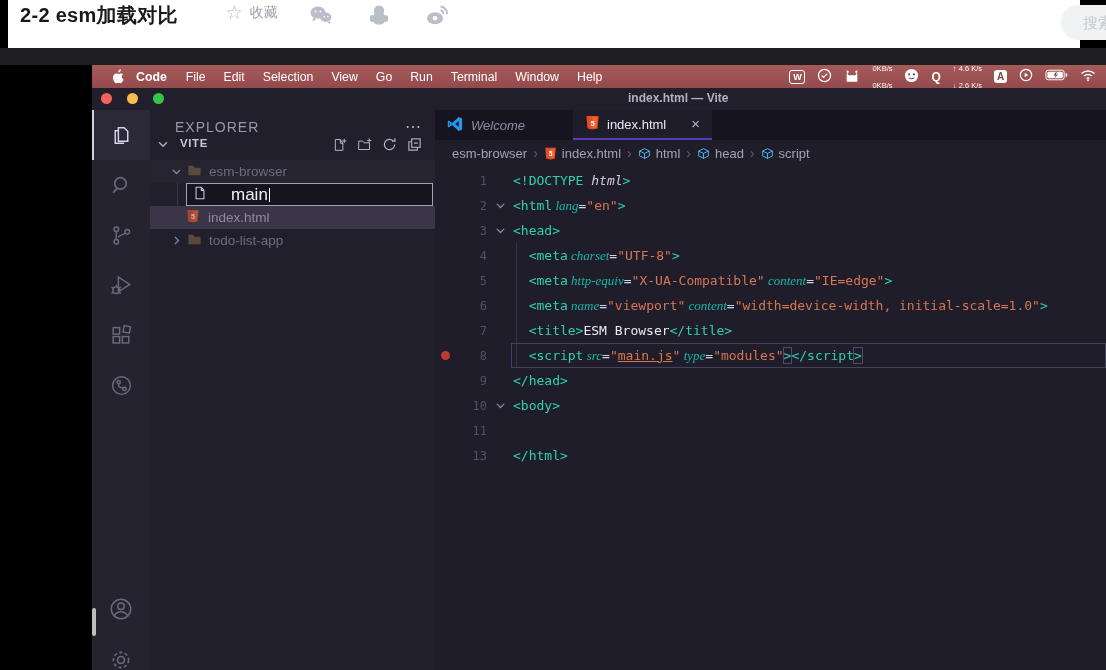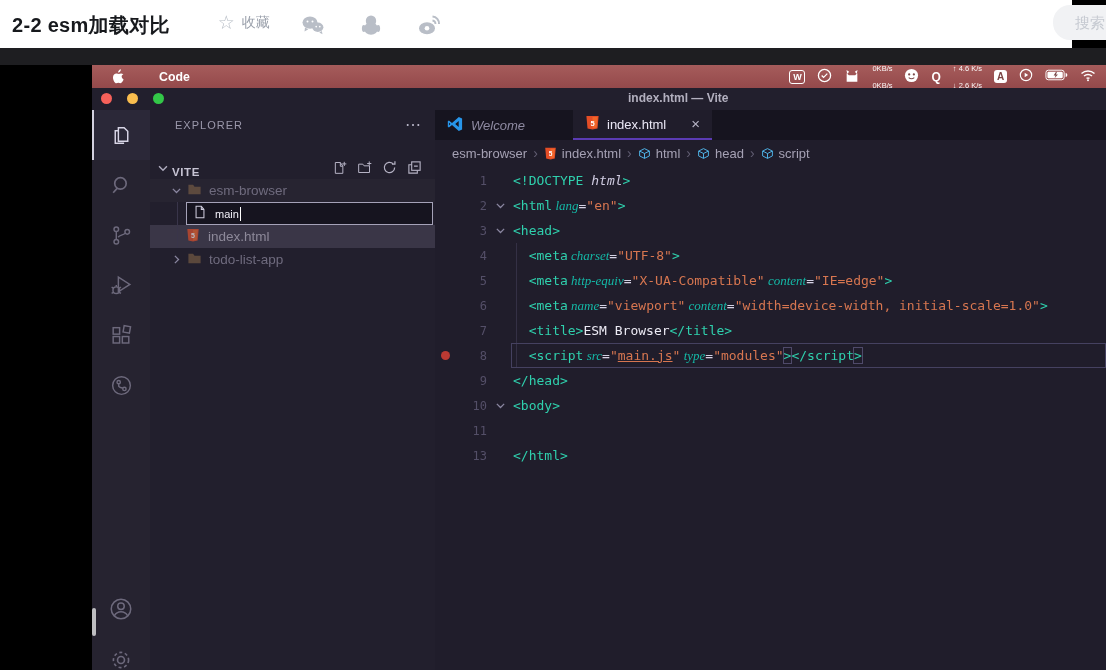--- a/index.html
+++ b/index.html
@@ -1,40 +1,40 @@
 <!DOCTYPE html>
 <html><head>
 <meta charset="utf-8">
 <style>
   html,body{margin:0;padding:0;}
   body{width:1106px;height:670px;overflow:hidden;position:relative;background:#000;
        font-family:"Liberation Sans",sans-serif;}
   
-  .topbar{position:absolute;left:0;top:0;width:1072px;height:48px;background:#ffffff;
-          display:flex;align-items:flex-start;padding-top:11px;box-sizing:border-box;}
+  .topbar{position:absolute;left:8px;top:0;width:1072px;height:48px;background:#ffffff;
+          display:flex;align-items:flex-start;padding-top:1px;box-sizing:border-box;}
   .page-title{font-size:20px;font-weight:700;color:#17191d;margin:1px 0 0 12px;letter-spacing:.3px;}
   .fav{display:flex;align-items:center;gap:7px;margin:3px 0 0 48px;color:#9aa0ab;font-size:14px;cursor:pointer;}
   .fav .star{font-size:19px;color:#b5bbc4;line-height:18px;}
   .share{display:flex;align-items:center;gap:36px;margin:3px 0 0 30px;}
   .share .sic{display:flex;align-items:center;}
   .search-box{position:absolute;left:1053px;top:5px;width:120px;height:35px;border-radius:17px;
               background:#f1f2f4;display:flex;align-items:center;}
   .search-box input{border:none;outline:none;background:transparent;margin-left:20px;width:80px;
               font-size:15px;color:#555;font-family:"Liberation Sans",sans-serif;}
   .search-box input::placeholder{color:#c6cad1;}
   
   .strip{position:absolute;left:0;top:48px;width:1106px;height:17px;background:#1e1e21;}
   
   .video{position:absolute;left:0;top:65px;width:1106px;height:605px;background:#000;overflow:hidden;}
   .screen{position:absolute;left:92px;top:0;width:1014px;height:605px;}
   
   .menubar{height:23px;background:linear-gradient(180deg,#a65c5b,#94494b);display:flex;
            align-items:center;color:#fff;font-size:12.3px;position:relative;}
   .mb-apple{margin-left:20px;display:flex;align-items:center;}
-  .mb-app{font-weight:700;margin:0 2px 0 26px;padding:0 8px;}
+  .mb-app{font-weight:700;margin:0 2px 0 3px;padding:0 8px;}
   .menu-item{padding:0 9px;}
   .mb-right{margin-left:auto;display:flex;align-items:center;gap:12px;padding-right:10px;}
   .mb-right .st2{font-size:7.5px;line-height:17px;white-space:pre;text-align:left;opacity:.95;}
   .lbox{display:inline-flex;align-items:center;justify-content:center;width:14px;height:12px;
         border:1.3px solid #fff;border-radius:3px;font-size:9px;font-weight:700;}
   .abox{display:inline-flex;align-items:center;justify-content:center;width:13px;height:13px;
         background:#fff;color:#7c4444;border-radius:3px;font-size:10px;font-weight:700;}
   .qletter{font-size:12px;font-weight:700;}
   
   .vsc{position:absolute;left:0;top:23px;right:0;bottom:0;background:#201d2b;}
@@ -47,36 +47,36 @@
   
   .abar{width:58px;background:#262330;position:relative;overflow:hidden;flex:none;}
   .ab-ic{height:50px;width:58px;display:flex;align-items:center;justify-content:center;color:#6d697c;}
   .ab-ic svg{width:25px;height:25px;}
   .ab-ic.active{color:#d8d5e6;background:#2b2838;box-shadow:inset 2px 0 0 #d3d0df;}
   .ab-bottom{position:absolute;left:0;width:58px;display:flex;justify-content:center;color:#6d697c;}
   .dock-pill{position:absolute;left:0;top:543px;width:4px;height:28px;border-radius:3px;background:#cfcfd2;opacity:.9;z-index:6;}
   
   .sidebar{width:285px;background:#221f2d;position:relative;font-size:13px;flex:none;}
   .panel-head{display:flex;justify-content:space-between;align-items:center;padding:9px 14px 0 25px;}
-  .panel-title{font-size:11px;letter-spacing:1px;color:#9b98ab;}
+  .panel-title{font-size:14px;letter-spacing:1px;color:#9b98ab;}
   .more-dots{color:#b5b2c4;font-size:16px;line-height:8px;cursor:pointer;}
-  .sec-head{height:22px;margin-top:25px;display:flex;align-items:flex-end;padding-left:6px;color:#b0adc0;}
+  .sec-head{height:22px;margin-top:2px;display:flex;align-items:flex-start;padding-left:6px;color:#b0adc0;gap:8px;}
   .sec-label{font-weight:700;font-size:11.5px;letter-spacing:.6px;color:#c7c4d4;margin-left:2px;}
   .sec-actions{margin-left:auto;display:flex;gap:10px;padding-right:13px;color:#b5b2c4;}
   .sec-actions svg{width:15px;height:15px;}
   .tree{margin-top:1px;position:relative;}
   .row{height:23px;display:flex;align-items:center;color:#6f6b7e;}
   .row .chev{display:flex;align-items:center;color:#8a86a0;margin-right:4px;}
   .row.f-open{padding-left:20px;background:rgba(255,255,255,.025);}
   .row.f-open .flabel,.row.f-closed .flabel{margin-left:7px;font-size:13.5px;}
   .row.f-closed{padding-left:20px;}
   .input-row{height:23px;display:flex;align-items:center;padding-left:36px;}
   .file-input{flex:1;margin-right:2px;height:21px;display:flex;align-items:center;
               background:#16141f;border:1px solid #a5a2b8;padding-left:6px;}
-  .file-input .fname{margin-left:8px;color:#f2f0f8;font-size:11px;}
+  .file-input .fname{margin-left:24px;color:#f2f0f8;font-size:17px;}
   .caret{display:inline-block;width:1px;height:14px;background:#fff;margin-left:1px;}
   .row.selected{background:#3a3647;padding-left:36px;}
   .row.selected .flabel{margin-left:8px;color:#8d8999;font-size:13.5px;}
   .tree-guide{position:absolute;left:27px;top:23px;height:46px;width:1px;background:#39354a;}
   
   .editor{flex:1;display:flex;flex-direction:column;background:#201d2b;min-width:0;}
   .tabs{height:30px;background:#16141f;display:flex;flex:none;}
   .tab{display:flex;align-items:center;padding:0 12px;font-size:13px;box-sizing:border-box;cursor:pointer;}
   .tab.welcome{width:131px;color:#8f8ba2;font-style:italic;gap:8px;}
   .tab.active{width:139px;margin-left:7px;background:#201d2b;color:#eae7f5;
@@ -157,20 +157,31 @@
 <div class="video">
   <div class="screen">
 
     <div class="menubar">
       <span class="mb-apple">
         <svg width="13" height="15" viewBox="0 0 16 18">
             <path fill="#fff" d="M10.9.2c.1 1-.3 2-.9 2.7-.6.7-1.6 1.3-2.5 1.2-.1-1 .4-2 1-2.6C9.1.8 10.1.3 10.9.2zM14 6.2c-.9-.5-2-.9-2.9-.9-1 0-2 .6-2.7.6-.7 0-1.6-.6-2.7-.6C3.3 5.3 1.2 7 1.2 10.1c0 3.4 2.5 7.2 4 7.2.8 0 1.5-.6 2.6-.6 1 0 1.6.6 2.6.6 1.5 0 3.6-3.3 3.8-4.9-1.5-.6-2.3-1.9-2.3-3.3 0-1.3.7-2.3 2.1-2.9z"></path>
           </svg>
       </span>
       <span class="mb-app">Code</span>
+      <span style="display:flex;">
+          <span class="menu-item">File</span>
+          <span class="menu-item">Edit</span>
+          <span class="menu-item">Selection</span>
+          <span class="menu-item">View</span>
+          <span class="menu-item">Go</span>
+          <span class="menu-item">Run</span>
+          <span class="menu-item">Terminal</span>
+          <span class="menu-item">Window</span>
+          <span class="menu-item">Help</span>
+        </span>
       <span class="mb-right">
         <span class="lbox">W</span>
         <span><svg width="15" height="15" viewBox="0 0 16 16" fill="none" stroke="#fff" stroke-width="1.4">
               <circle cx="8" cy="8" r="6.5"></circle>
               <path d="M5 8l2 2 4-4"></path>
             </svg></span>
         <span><svg width="16" height="13" viewBox="0 0 18 14" fill="#fff">
               <path d="M3 14V4.5l2.5 2.2h7L15 4.5V14z"></path>
               <path d="M3.6 5.2 2.8.8l3 2.1zM14.4 5.2l.8-4.4-3 2.1z"></path>
             </svg></span>

